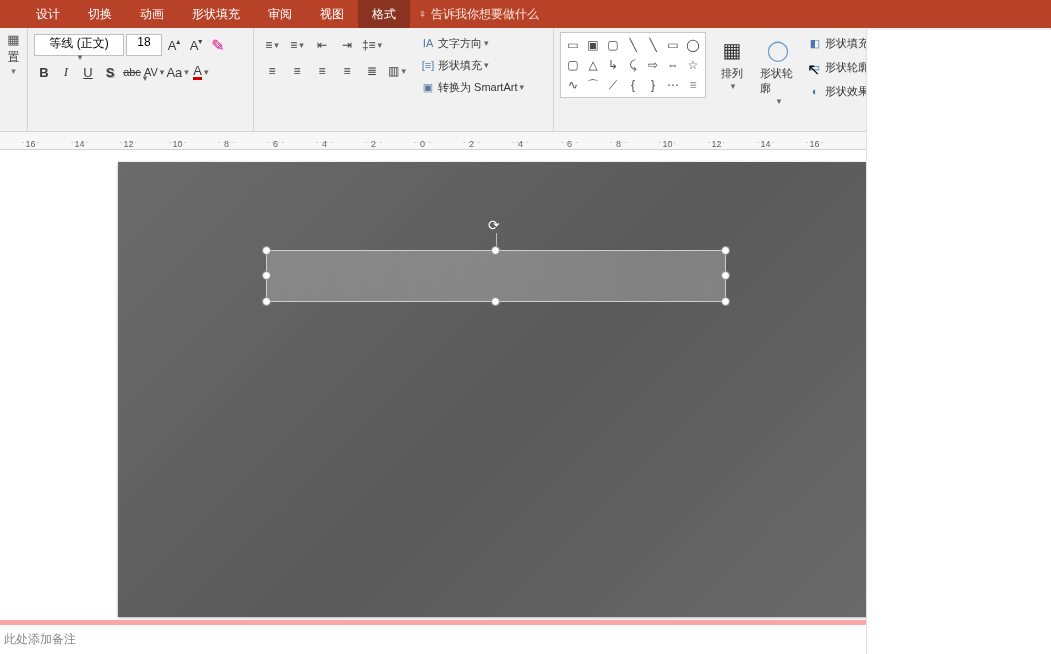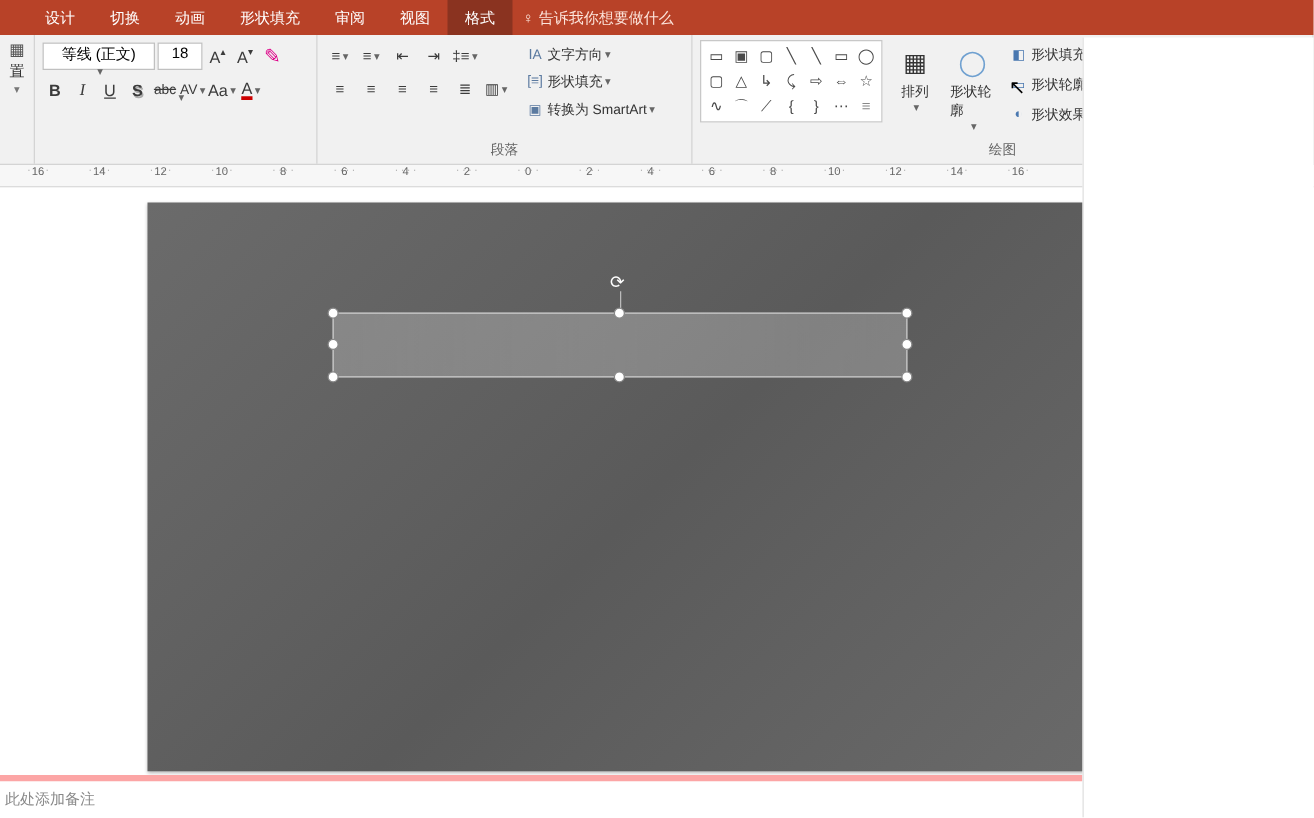--- a/index.html
+++ b/index.html
@@ -46,21 +46,21 @@
 .drawgrp { flex: 1; }
 .drawbody { display: flex; align-items: flex-start; padding: 4px 6px 0 6px; gap: 6px; height: 100%; }
 .shapegrid { display: grid; grid-template-columns: repeat(7, 18px); grid-template-rows: repeat(3, 18px); gap: 2px; background: #fff; border: 1px solid #c8c8c8; padding: 3px; }
 .sg { display: flex; align-items: center; justify-content: center; font-size: 12px; color: #4a4a4a; cursor: pointer; }
 .bigbtn { display: flex; flex-direction: column; align-items: center; font-size: 11px; color: #333; cursor: pointer; padding: 2px; width: 40px; }
 .bigbtn .bic { width: 32px; height: 32px; display: flex; align-items: center; justify-content: center; font-size: 20px; }
 .shapefx { display: flex; flex-direction: column; gap: 2px; }
 .shapefx .textbtn .ic { color: #4a78b0; }
 
 
-.ruler { background: #f7f7f7; border-bottom: 1px solid #d4d4d4; height: 18px; font-size: 9px; color: #666; display: flex; align-items: flex-start; padding-left: 6px; letter-spacing: 0px; overflow: hidden; white-space: nowrap; }
+.ruler { background: #f7f7f7; border-bottom: 1px solid #d4d4d4; height: 18px; font-size: 9px; color: #666; display: flex; align-items: flex-end; padding-left: 6px; letter-spacing: 0px; overflow: hidden; white-space: nowrap; }
 .tick { display:inline-block; width:49px; text-align:center; position:relative; }
 .tick::before{content:"·  ·  ·  ·"; color:#999; position:absolute; left:0; right:0; text-align:center; top:-1px; font-size:8px;}
 
 
 .workarea { background: #fff; height: 480px; position: relative; display:flex; justify-content:center; }
 .slide { width: 815px; height: 455px; background: linear-gradient(135deg,#6b6b6b 0%,#5a5a5a 50%,#6b6b6b 100%); margin-top: 12px; position: relative; box-shadow: 0 1px 3px rgba(0,0,0,.3); }
 .selbox { position: absolute; left: 148px; top: 88px; width: 460px; height: 52px; border: 1px solid rgba(255,255,255,.6); background: linear-gradient(90deg, rgba(200,200,200,.35), rgba(255,255,255,.25), rgba(200,200,200,.35)); }
 .handle { width: 9px; height: 9px; background: #fff; border: 1px solid #888; border-radius: 50%; position: absolute; }
 .h-tl{left:-5px;top:-5px}.h-tm{left:50%;top:-5px;margin-left:-5px}.h-tr{right:-5px;top:-5px}
 .h-ml{left:-5px;top:50%;margin-top:-5px}.h-mr{right:-5px;top:50%;margin-top:-5px}
@@ -180,21 +180,20 @@
             <span>形状填充</span>
             <span class="dd">▾</span>
           </div>
         <div class="textbtn">
             <span class="ic">▣</span>
             <span>转换为 SmartArt</span>
             <span class="dd">▾</span>
           </div>
       </div>
     </div>
-    <div class="group-label">段落</div>
   </div>
 
   <div class="group drawgrp">
     <div class="drawbody">
       <div class="shapegrid">
         <div class="sg">▭</div>
         <div class="sg">▣</div>
         <div class="sg">▢</div>
         <div class="sg">╲</div>
         <div class="sg">╲</div>
@@ -233,21 +232,20 @@
         <div class="textbtn">
             <span class="ic">▭</span>
             <span>形状轮廓</span>
           </div>
         <div class="textbtn">
             <span class="ic">◐</span>
             <span>形状效果</span>
           </div>
       </div>
     </div>
-    <div class="group-label">绘图</div>
   </div>
 </div>
 
 <div class="ruler">
   <span class="tick">16</span>
     <span class="tick">14</span>
     <span class="tick">12</span>
     <span class="tick">10</span>
     <span class="tick">8</span>
     <span class="tick">6</span>

